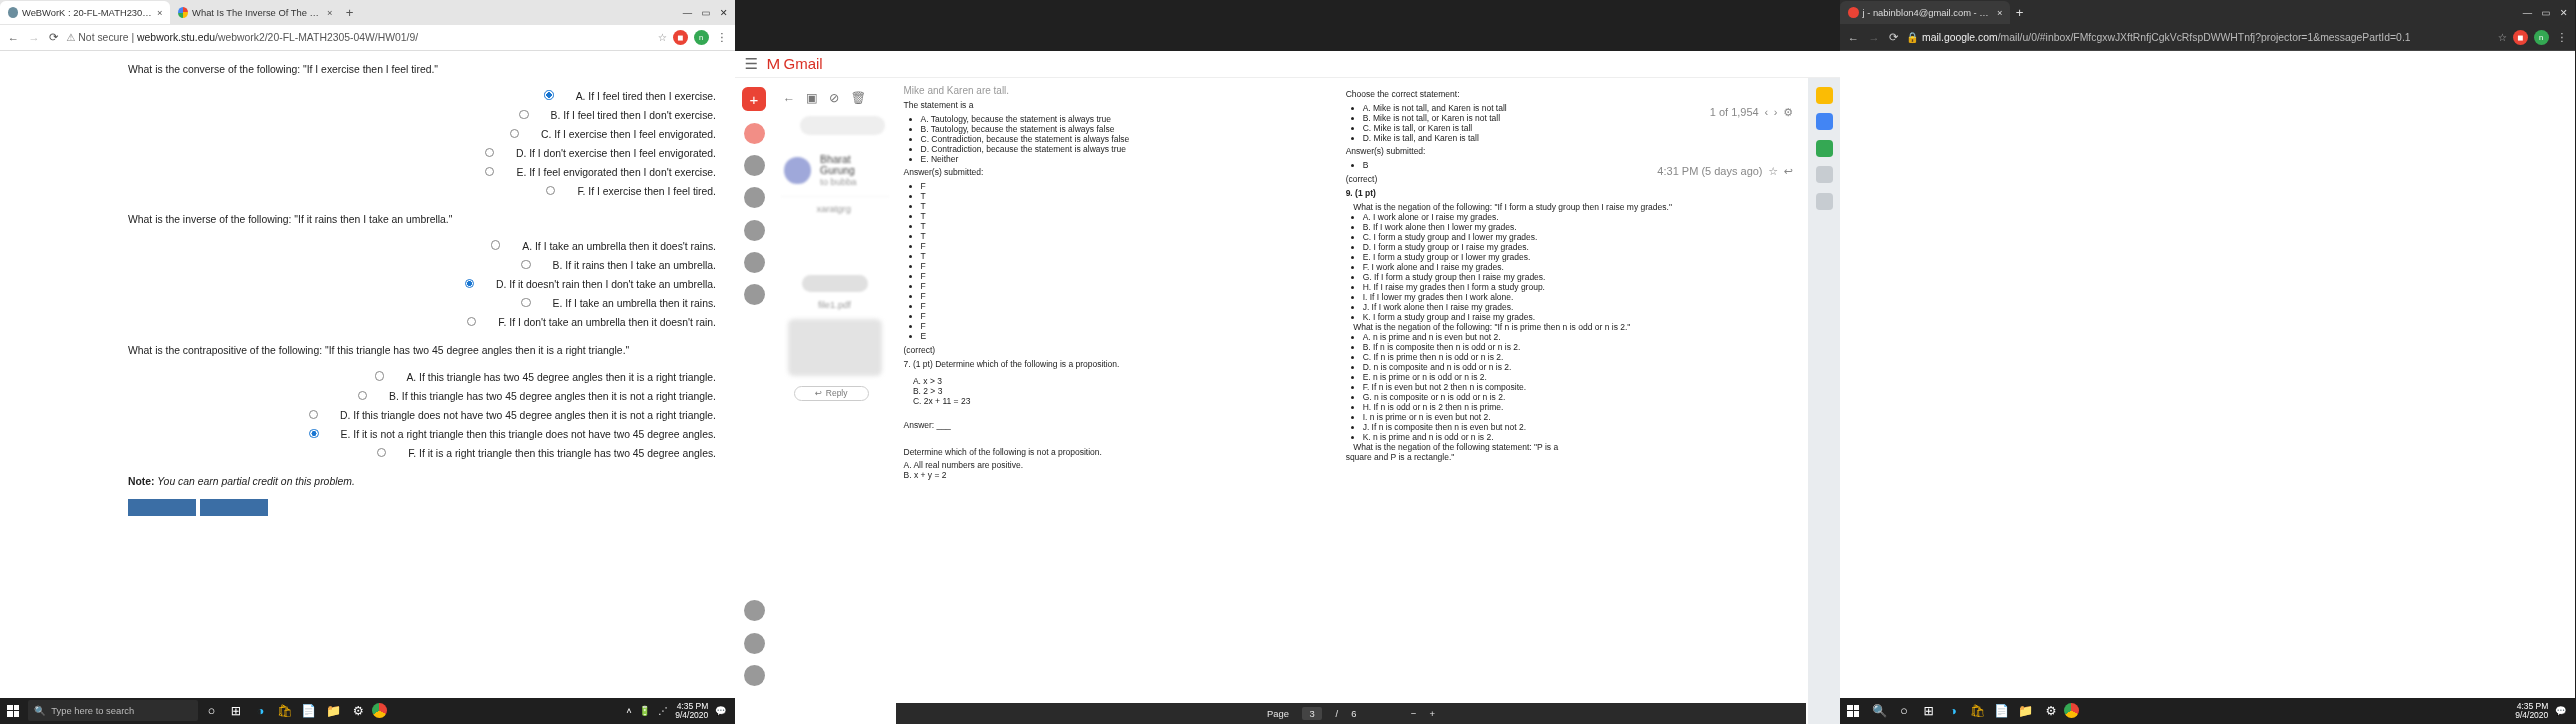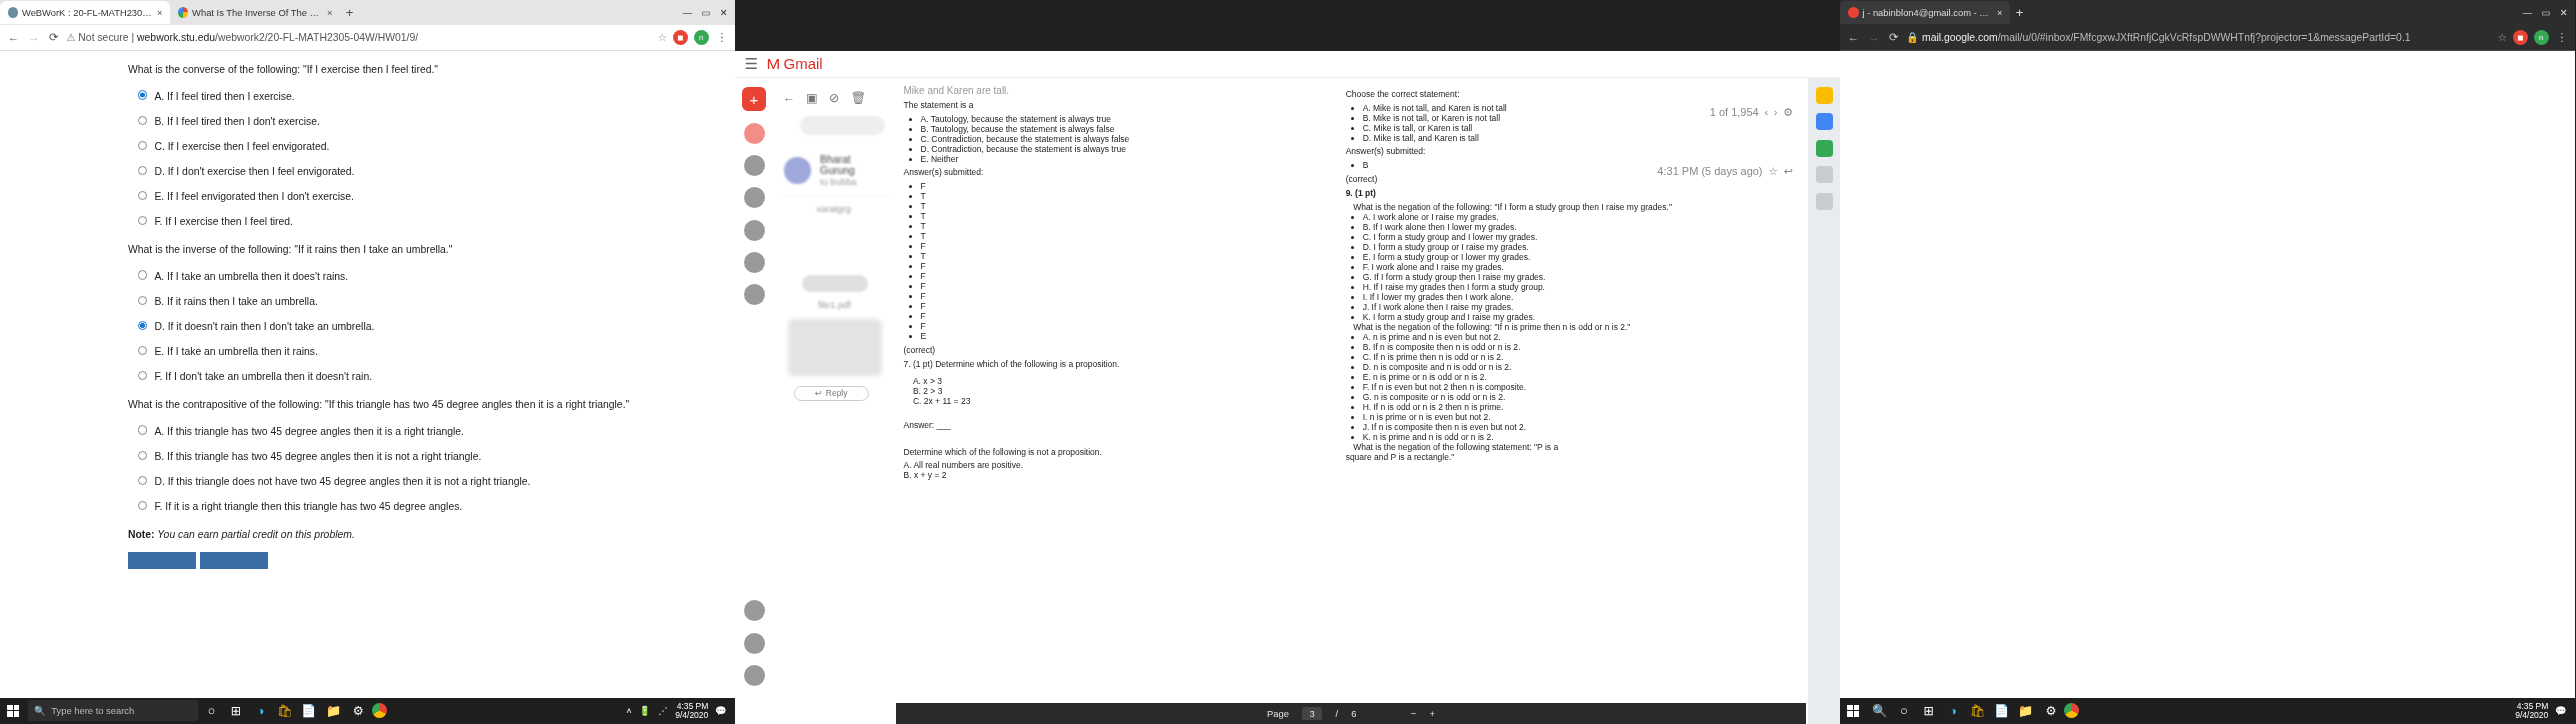--- a/index.html
+++ b/index.html
@@ -26,21 +26,21 @@
   .url .host { color:#222; }
   .addr-right { display:flex; align-items:center; gap:5.7px; }
   .ext-ico { width:15px; height:15px; border-radius:50%; display:inline-flex; align-items:center; justify-content:center; font-size:7.5px; color:#fff; }
   .green { background:#34a853; }
   .red { background:#ea4335; }
 
   
   .ww-body { padding:11.3px 15px 5.7px 128px; font-size:10.4px; color:#222; overflow:hidden; flex:1; line-height:1.45; }
   .ww-q { margin-bottom:11.3px; }
   .ww-opts { margin:5.7px 0 13.2px; }
-  .ww-opt { display:flex; align-items:flex-start; gap:7px; font-size:10.4px; margin:10px; }
+  .ww-opt { display:flex; align-items:flex-start; gap:22px; font-size:10.4px; margin:4px;justify-content:flex-end; }
   .ww-radio { width:9.4px; height:9.4px; border:0.9px solid #888; border-radius:50%; margin-top:1.9px; }
   .ww-radio.sel { border-color:#1976d2; background:radial-gradient(circle,#1976d2 0 45%,#fff 50%); }
   .ww-note { font-size:10.4px; margin-top:9.4px; }
   .ww-note i { }
   .ww-btns { display:flex; gap:3.8px; margin-top:9.4px; }
   .ww-btn { height:17px; width:68px; background:#3b6ea5; }
   .scroll-h { height:13.2px; background:#f0f0f0; border-top:0.9px solid #ddd; display:flex; align-items:center; }
   .scroll-h .thumb { margin-left:38px; width:585px; height:7.5px; background:#ccc; border-radius:3.8px; }
   .scroll-h .arrow { width:13.2px; text-align:center; font-size:9.4px; color:#666; }
 
@@ -184,20 +184,24 @@
         </div>
       <div class="ww-opt">
           <span class="ww-radio"></span>
           <span>B. If this triangle has two 45 degree angles then it is not a right triangle.</span>
         </div>
       <div class="ww-opt">
           <span class="ww-radio"></span>
           <span>D. If this triangle does not have two 45 degree angles then it is not a right triangle.</span>
         </div>
       <div class="ww-opt">
+          <span class="ww-radio sel"></span>
+          <span>E. If it is not a right triangle then this triangle does not have two 45 degree angles.</span>
+        </div>
+      <div class="ww-opt">
           <span class="ww-radio"></span>
           <span>F. If it is a right triangle then this triangle has two 45 degree angles.</span>
         </div>
     </div>
 
     <div class="ww-note"><b>Note:</b><i> You can earn partial credit on this problem.</i></div>
     <div class="ww-btns">
       <div class="ww-btn"></div>
       <div class="ww-btn"></div>
     </div>

